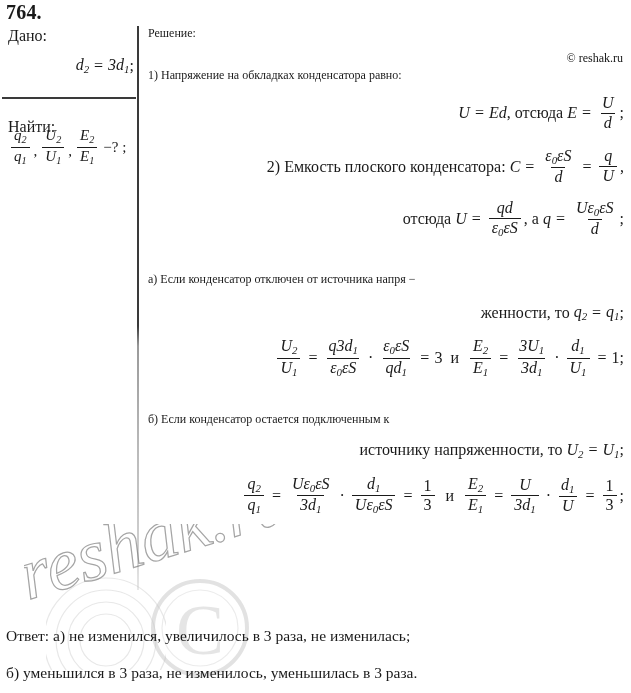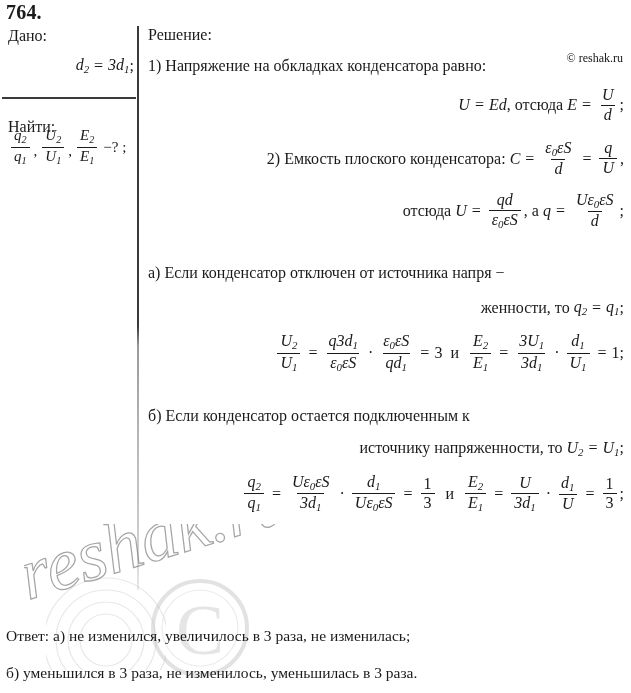--- a/index.html
+++ b/index.html
@@ -99,25 +99,25 @@
   }
 
   
   .right-col {
     position: absolute;
     left: 148px;
     top: 26px;
     width: 476px;
   }
   .sol-head {
-    font-size: 16px;
-    margin-bottom: 13px;
+    font-size: 12px;
+    margin-bottom: 27px;
   }
   .txtline {
-    font-size: 16px;
+    font-size: 12px;
     margin-bottom: 4px;
     white-space: nowrap;
   }
   .mathline {
     display: flex;
     align-items: center;
     flex-wrap: nowrap;
     font-size: 16px;
     white-space: nowrap;
     justify-content: flex-end;

